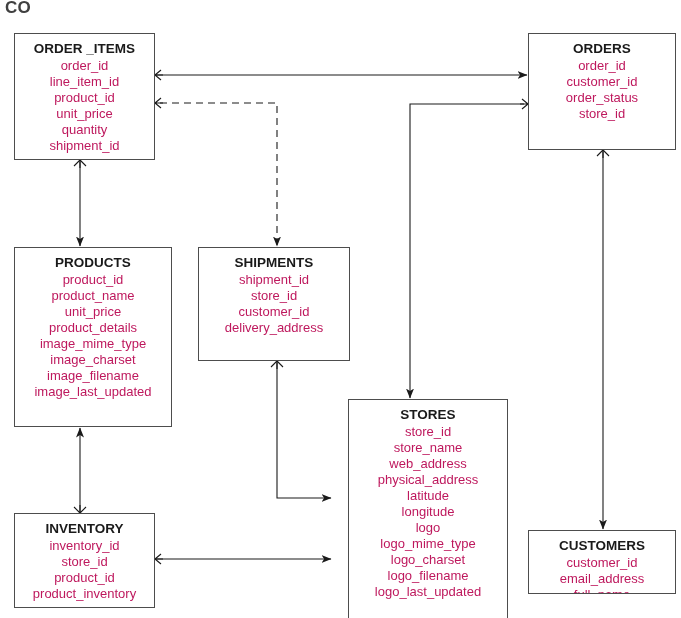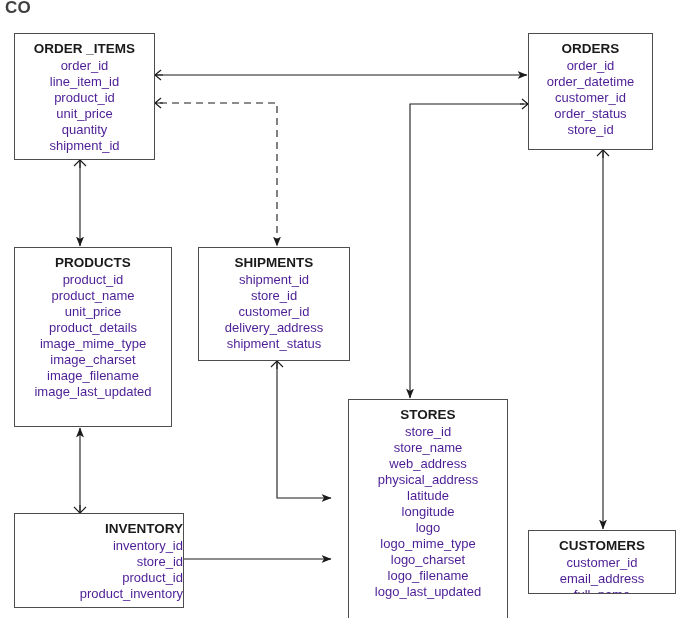--- a/index.html
+++ b/index.html
@@ -51,21 +51,21 @@
     line-height: 19px;
     white-space: nowrap;
   }
   .entity-attrs {
     margin: 0;
     padding: 0;
     list-style: none;
   }
   .entity-attrs li {
     font-size: 13px;
-    color: #4c1d95;
+    color: #be185d;
     line-height: 16px;
     white-space: nowrap;
   }
 </style>
 </head>
 <body>
 
 <div id="canvas">
 
   <div class="diagram-title">CO</div>
@@ -123,25 +123,24 @@
     <ul class="entity-attrs">
       <li>order_id</li>
       <li>line_item_id</li>
       <li>product_id</li>
       <li>unit_price</li>
       <li>quantity</li>
       <li>shipment_id</li>
     </ul>
   </div>
 
-  <div class="entity" style="left:528px; top:33px; width:125px; height:117px;">
+  <div class="entity" style="left:528px; top:33px; width:148px; height:117px;">
     <div class="entity-title">ORDERS</div>
     <ul class="entity-attrs">
       <li>order_id</li>
-      <li>order_datetime</li>
       <li>customer_id</li>
       <li>order_status</li>
       <li>store_id</li>
     </ul>
   </div>
 
   <div class="entity" style="left:14px; top:247px; width:158px; height:180px;">
     <div class="entity-title">PRODUCTS</div>
     <ul class="entity-attrs">
       <li>product_id</li>
@@ -155,42 +154,41 @@
     </ul>
   </div>
 
   <div class="entity" style="left:198px; top:247px; width:152px; height:114px;">
     <div class="entity-title">SHIPMENTS</div>
     <ul class="entity-attrs">
       <li>shipment_id</li>
       <li>store_id</li>
       <li>customer_id</li>
       <li>delivery_address</li>
-      <li>shipment_status</li>
     </ul>
   </div>
 
   <div class="entity" style="left:348px; top:399px; width:160px; height:271px;">
     <div class="entity-title">STORES</div>
     <ul class="entity-attrs">
       <li>store_id</li>
       <li>store_name</li>
       <li>web_address</li>
       <li>physical_address</li>
       <li>latitude</li>
       <li>longitude</li>
       <li>logo</li>
       <li>logo_mime_type</li>
       <li>logo_charset</li>
       <li>logo_filename</li>
       <li>logo_last_updated</li>
     </ul>
   </div>
 
-  <div class="entity" style="left:14px; top:513px; width:170px; height:95px;text-align:right;">
+  <div class="entity" style="left:14px; top:513px; width:141px; height:95px;">
     <div class="entity-title">INVENTORY</div>
     <ul class="entity-attrs">
       <li>inventory_id</li>
       <li>store_id</li>
       <li>product_id</li>
       <li>product_inventory</li>
     </ul>
   </div>
 
   <div class="entity" style="left:528px; top:530px; width:148px; height:64px;">

